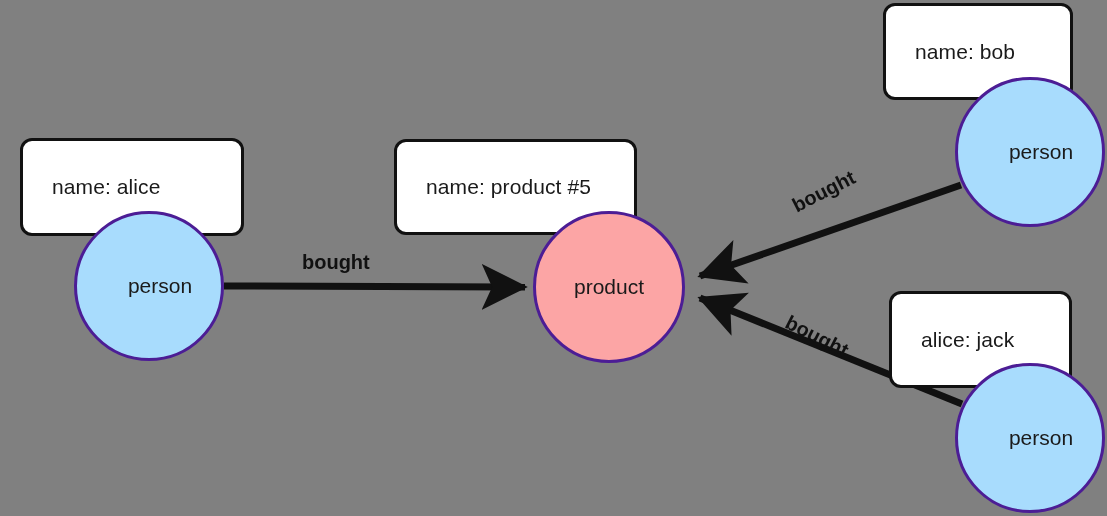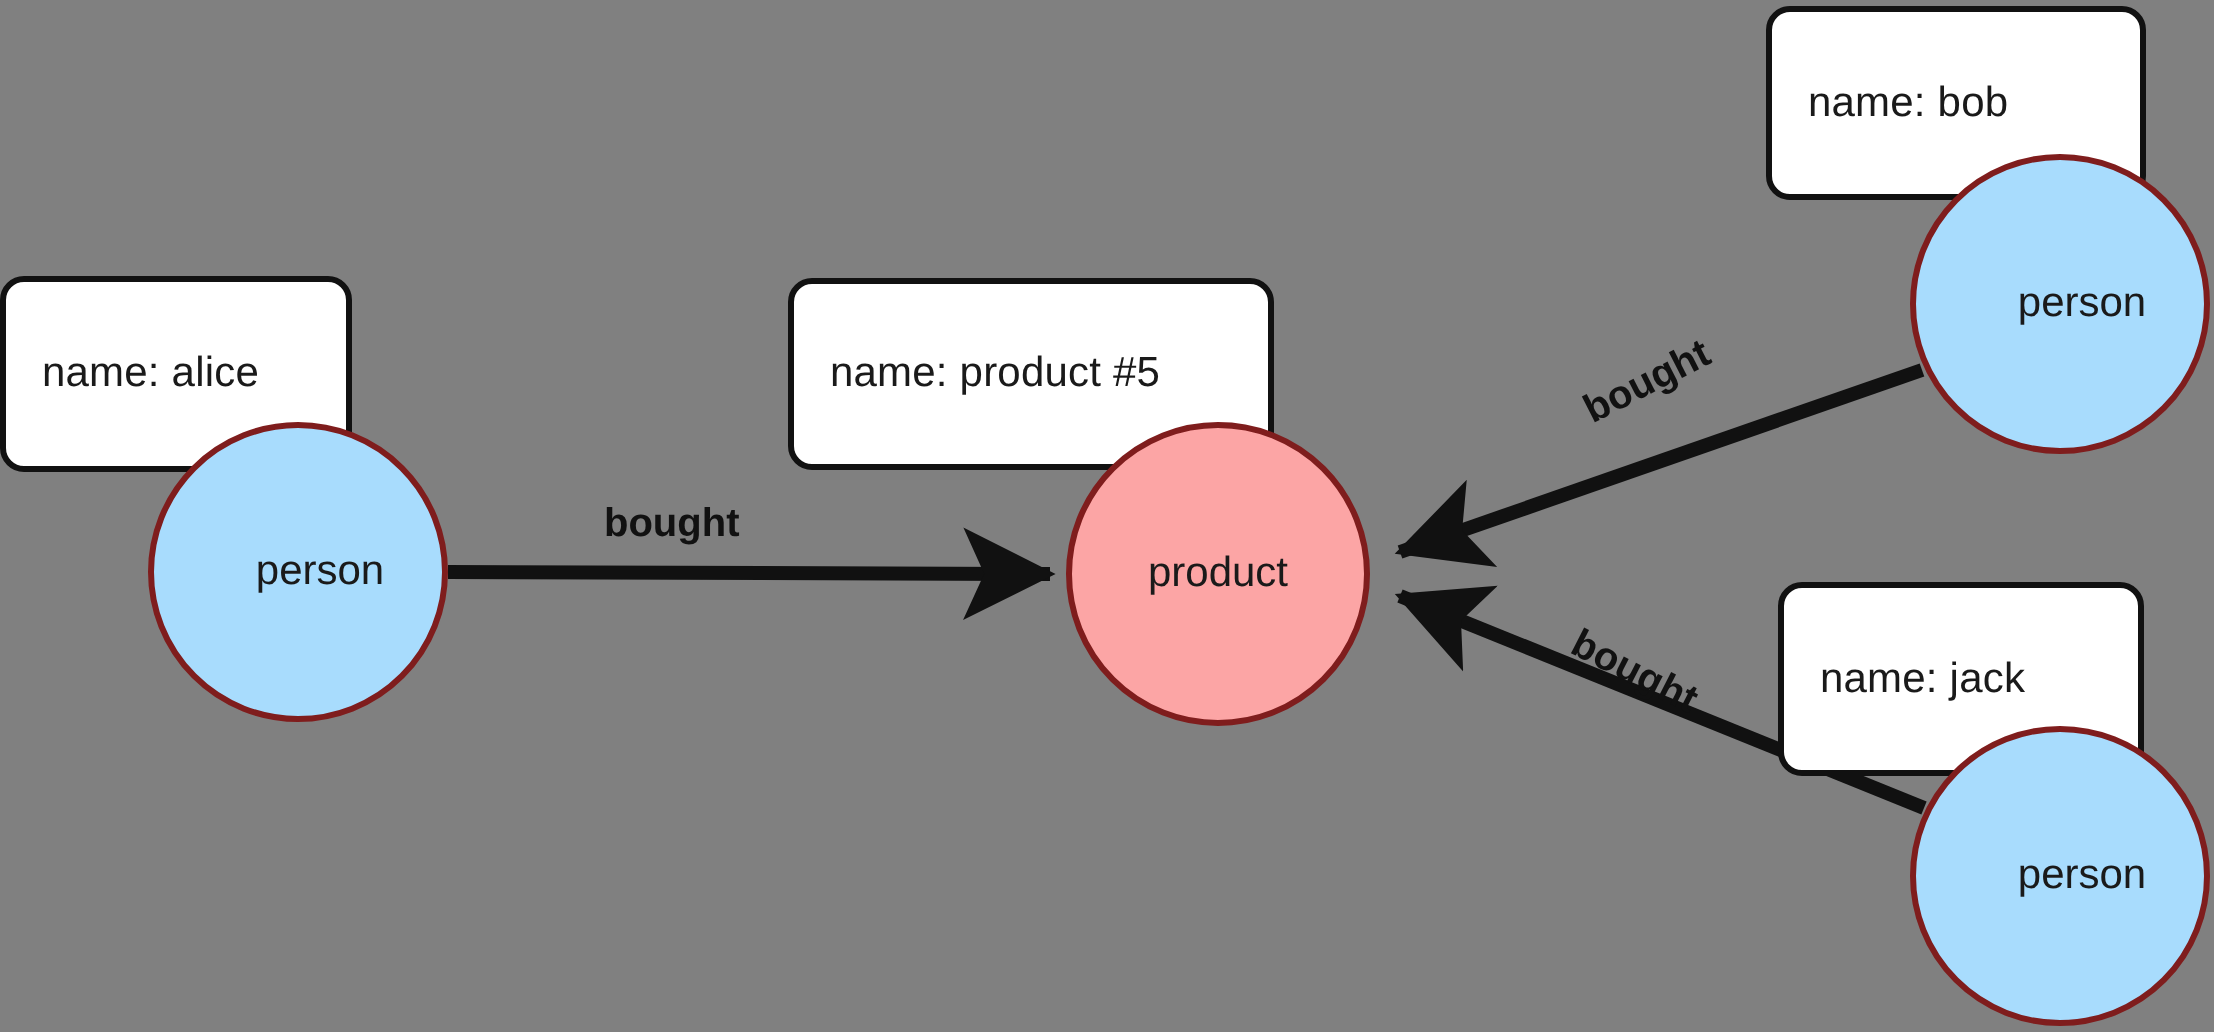--- a/index.html
+++ b/index.html
@@ -37,26 +37,27 @@
     display: flex;
     align-items: center;
     z-index: 2;
   }
   .prop-text {
     font-size: 21px;
     color: #1a1a1a;
     padding-left: 18px;
     white-space: nowrap;
     letter-spacing: 0.1px;
+    margin-left: 11px;
   }
 
   .node {
     position: absolute;
     border-radius: 50%;
-    border: 3px solid #7f1d1d;
+    border: 3px solid #4c1d95;
     box-sizing: border-box;
     display: flex;
     align-items: center;
     justify-content: center;
     z-index: 3;
   }
   .node-label {
     font-size: 21px;
     color: #1a1a1a;
     white-space: nowrap;
@@ -88,34 +89,34 @@
       </marker>
     </defs>
 
     <line x1="224" y1="286" x2="525" y2="287" stroke="#111111" stroke-width="7" marker-end="url(#arrowhead)"></line>
 
     <line x1="961" y1="185" x2="700" y2="276" stroke="#111111" stroke-width="7" marker-end="url(#arrowhead)"></line>
 
     <line x1="962" y1="404" x2="700" y2="298" stroke="#111111" stroke-width="7" marker-end="url(#arrowhead)"></line>
   </svg>
 
-  <div class="prop-box" style="left:0; top:138px; width:176px; height:98px;text-align:right;">
+  <div class="prop-box" style="left:20px; top:138px; width:224px; height:98px;text-align:right;">
     <span class="prop-text">name: alice</span>
   </div>
 
   <div class="prop-box" style="left:394px; top:139px; width:243px; height:96px;">
     <span class="prop-text">name: product #5</span>
   </div>
 
   <div class="prop-box" style="left:883px; top:3px; width:190px; height:97px;">
     <span class="prop-text">name: bob</span>
   </div>
 
   <div class="prop-box" style="left:889px; top:291px; width:183px; height:97px;">
-    <span class="prop-text">name: jack</span>
+    <span class="prop-text">alice: jack</span>
   </div>
 
   <div class="node node-person" style="left:74px; top:211px; width:150px; height:150px;">
     <span class="node-label">person</span>
   </div>
 
   <div class="node node-product" style="left:533px; top:211px; width:152px; height:152px;">
     <span class="node-label">product</span>
   </div>
 

